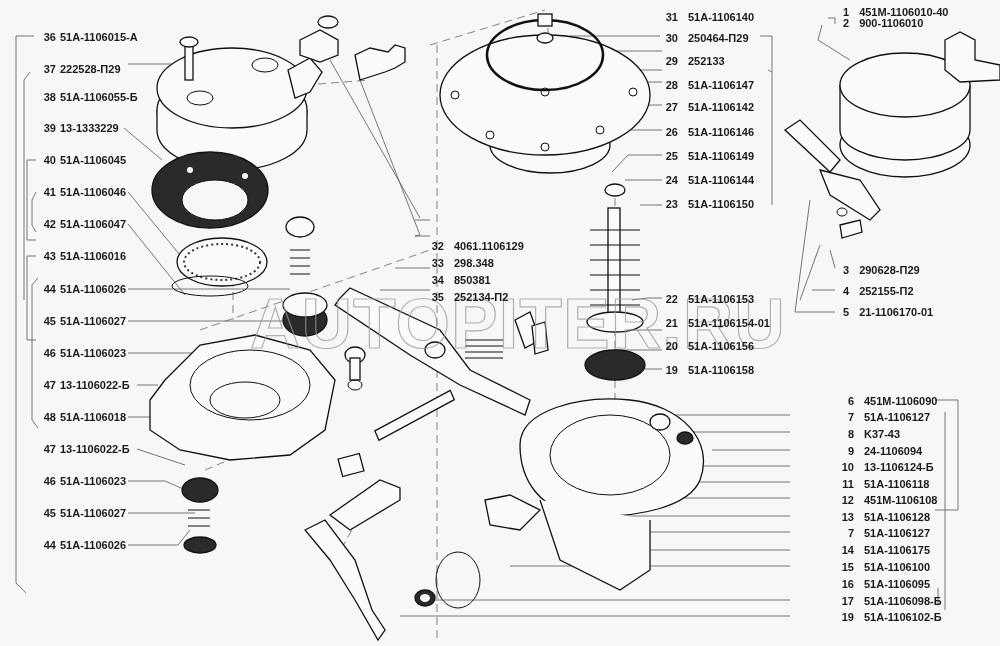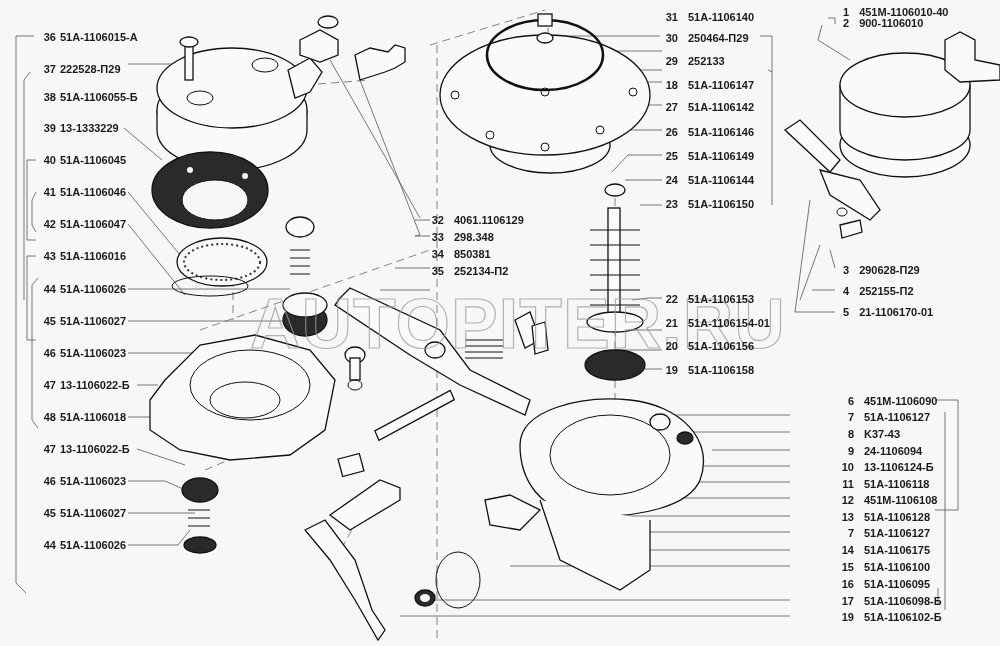--- a/index.html
+++ b/index.html
@@ -12,21 +12,21 @@
   #canvas { position: absolute; left: 0; top: 0; width: 1000px; height: 646px; }
   .lbl {
     position: absolute;
     font-size: 11px; font-weight: bold; color: #1a1a1a;
     white-space: nowrap; line-height: 12px;
   }
   .lbl .num { display: inline-block; text-align: right; }
   .lbl .pn { margin-left: 10px; text-align: right; }
   .left .num { width: 20px; }
   .left .pn { margin-left: 4px; }
-  .mid .num { width: 14px; }
+  .mid .num { width: 14px; margin-top: 26px; }
   .rt .num { width: 16px; }
   .watermark {
     position: absolute; left: 250px; top: 284px;
     font-size: 70px; font-weight: bold; letter-spacing: 1px;
     color: transparent; -webkit-text-stroke: 1.2px #9a9a9a;
     opacity: 0.75; pointer-events: none; white-space: nowrap;
   }
   svg .ln { stroke: #555; stroke-width: 0.8; fill: none; }
   svg .dash { stroke: #666; stroke-width: 0.8; fill: none; stroke-dasharray: 8 5; }
   svg .part { stroke: #111; stroke-width: 1.3; fill: #fafafa; }
@@ -257,21 +257,21 @@
   <div class="lbl mid" style="left:430px;top:214px"><span class="num">32</span><span class="pn">4061.1106129</span></div>
   <div class="lbl mid" style="left:430px;top:231px"><span class="num">33</span><span class="pn">298.348</span></div>
   <div class="lbl mid" style="left:430px;top:248px"><span class="num">34</span><span class="pn">850381</span></div>
   <div class="lbl mid" style="left:430px;top:265px"><span class="num">35</span><span class="pn">252134-П2</span></div>
 </div>
 
 <div>
   <div class="lbl rt" style="left:662px;top:11px"><span class="num">31</span><span class="pn">51A-1106140</span></div>
   <div class="lbl rt" style="left:662px;top:32px"><span class="num">30</span><span class="pn">250464-П29</span></div>
   <div class="lbl rt" style="left:662px;top:55px"><span class="num">29</span><span class="pn">252133</span></div>
-  <div class="lbl rt" style="left:662px;top:79px"><span class="num">18</span><span class="pn">51A-1106147</span></div>
+  <div class="lbl rt" style="left:662px;top:79px"><span class="num">28</span><span class="pn">51A-1106147</span></div>
   <div class="lbl rt" style="left:662px;top:101px"><span class="num">27</span><span class="pn">51A-1106142</span></div>
   <div class="lbl rt" style="left:662px;top:126px"><span class="num">26</span><span class="pn">51A-1106146</span></div>
   <div class="lbl rt" style="left:662px;top:150px"><span class="num">25</span><span class="pn">51A-1106149</span></div>
   <div class="lbl rt" style="left:662px;top:174px"><span class="num">24</span><span class="pn">51A-1106144</span></div>
   <div class="lbl rt" style="left:662px;top:198px"><span class="num">23</span><span class="pn">51A-1106150</span></div>
   <div class="lbl rt" style="left:662px;top:293px"><span class="num">22</span><span class="pn">51A-1106153</span></div>
   <div class="lbl rt" style="left:662px;top:317px"><span class="num">21</span><span class="pn">51A-1106154-01</span></div>
   <div class="lbl rt" style="left:662px;top:340px"><span class="num">20</span><span class="pn">51A-1106156</span></div>
   <div class="lbl rt" style="left:662px;top:364px"><span class="num">19</span><span class="pn">51A-1106158</span></div>
 </div>

